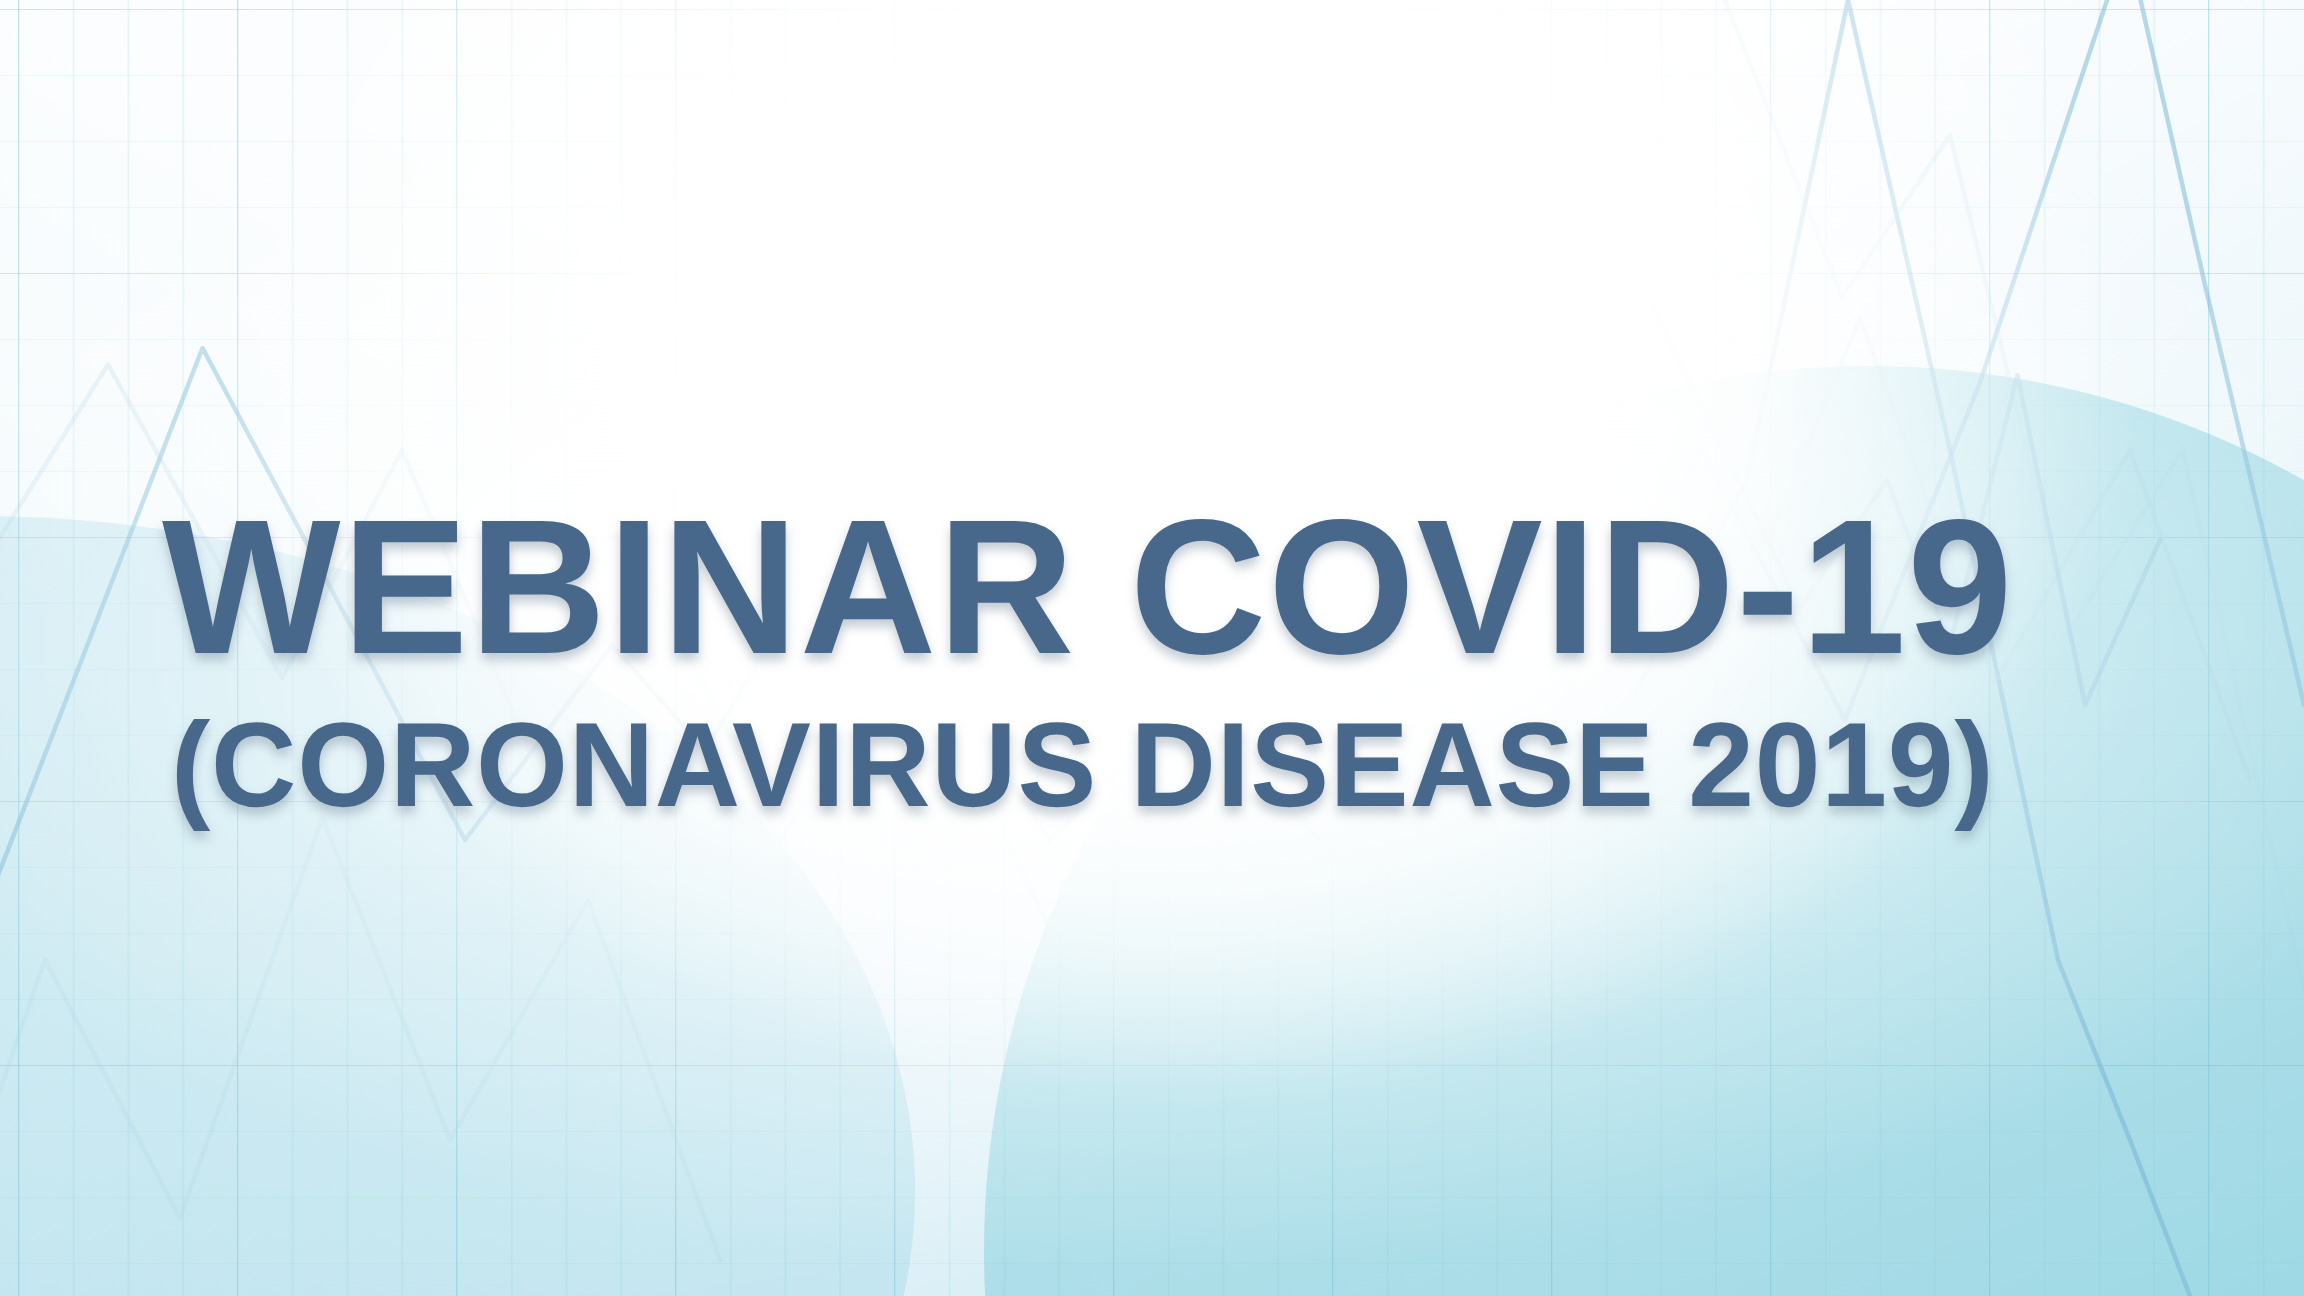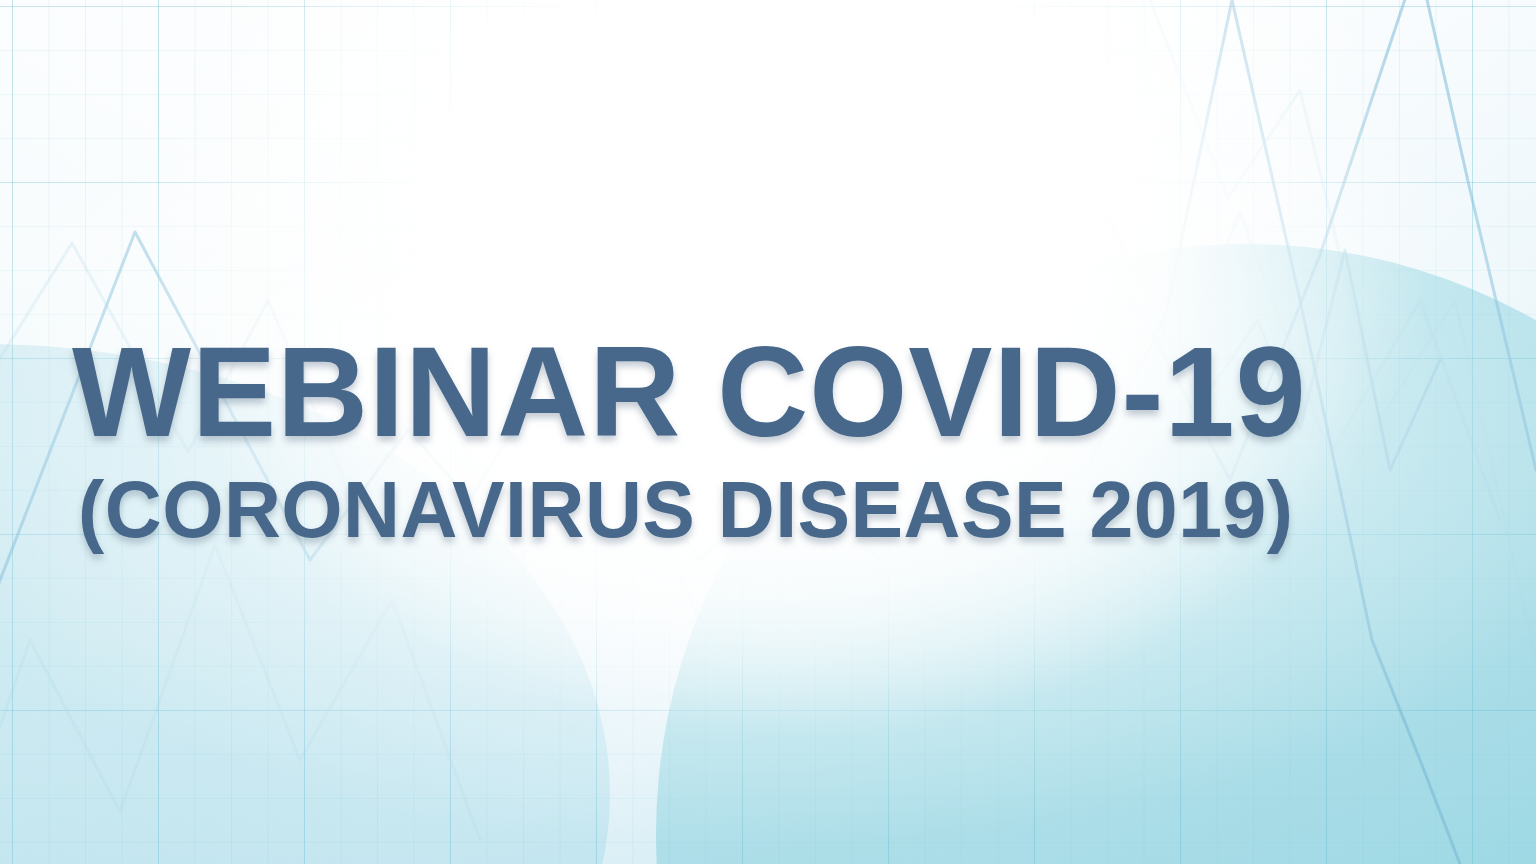--- a/index.html
+++ b/index.html
@@ -88,21 +88,21 @@
   }
 
   svg.layer { pointer-events:none; }
 
   
   #title-block {
     position:absolute;
     left:0; right:0;
     top:332px;
     text-align:left;
-    padding-left:72px;
+    padding-left:108px;
     z-index:10;
   }
 
   #main-title, #sub-title {
     color:#47688a;
     font-family:"Liberation Sans", sans-serif;
     font-weight:700;
     white-space:nowrap;
     text-shadow: 0 5px 7px rgba(105,125,145,.40);
     display:block;

